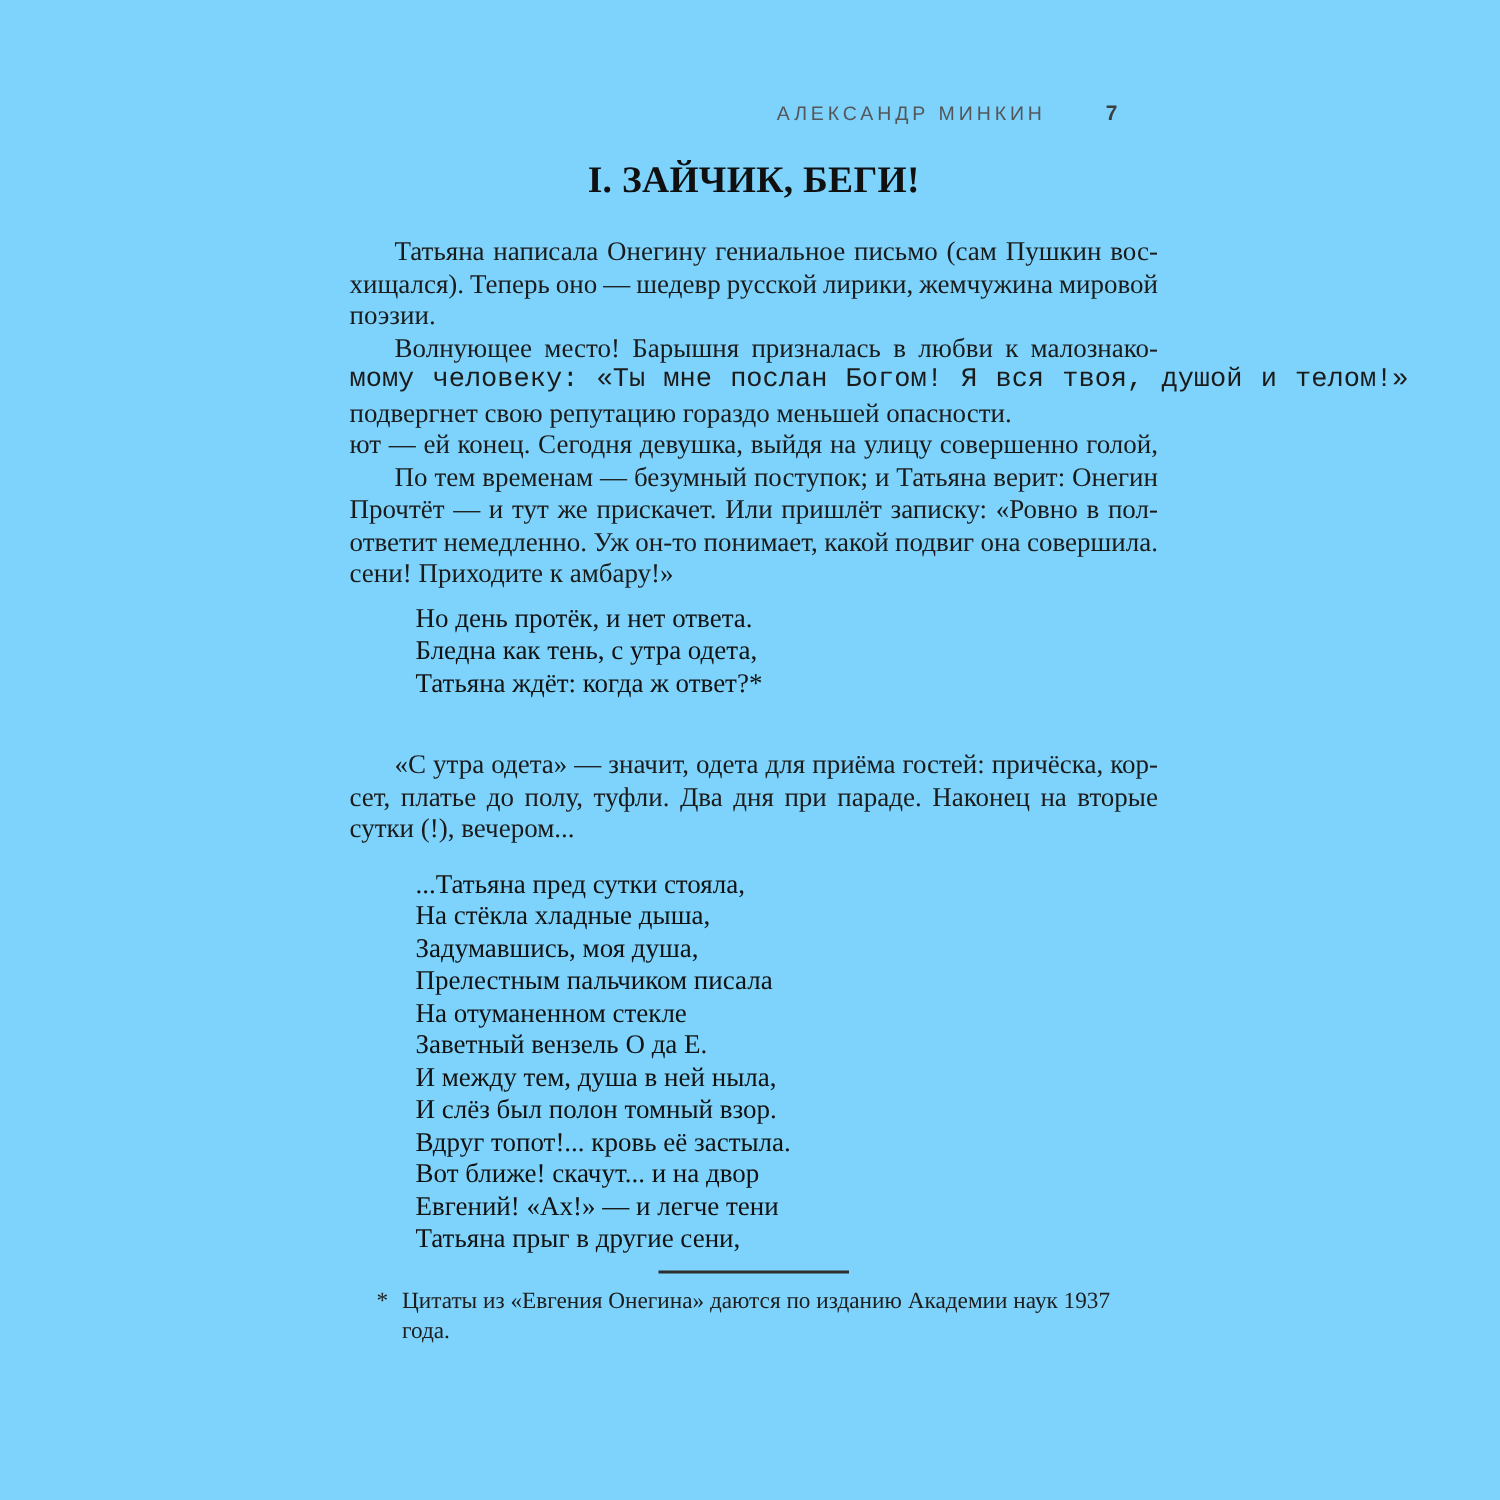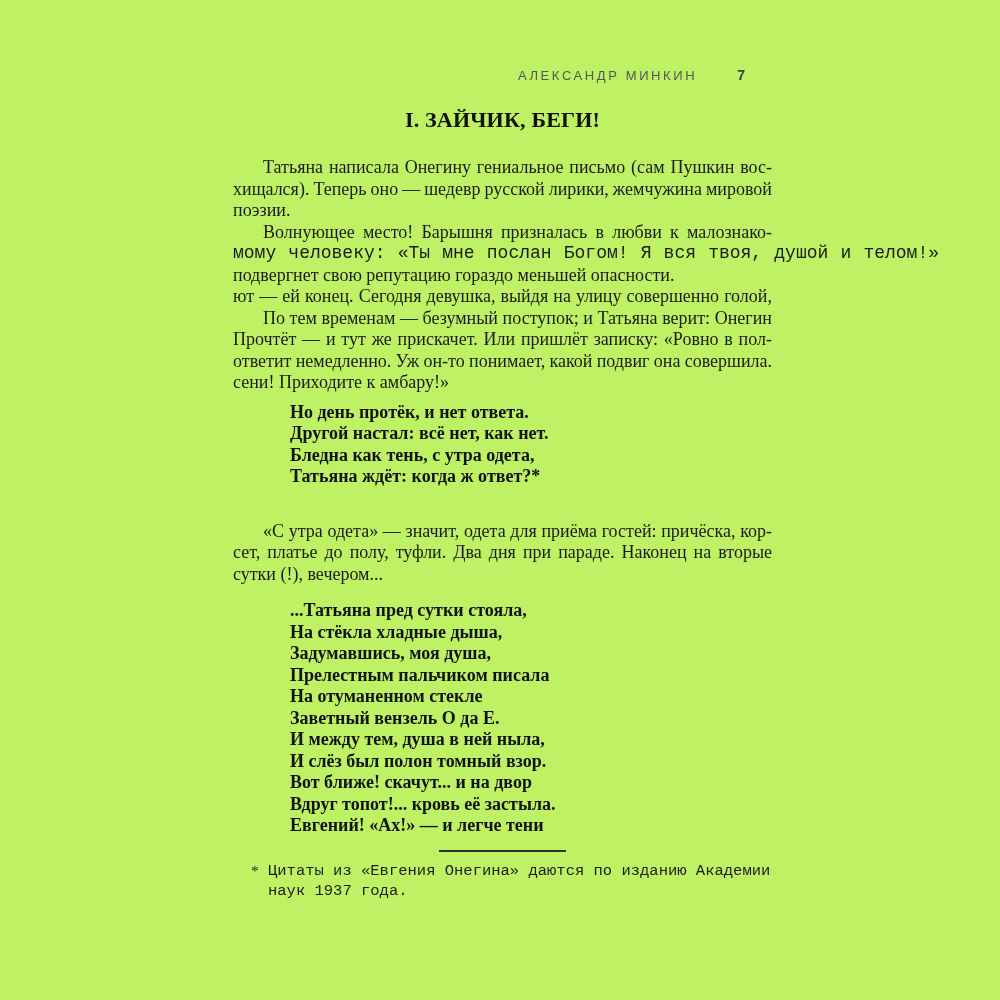--- a/index.html
+++ b/index.html
@@ -2,62 +2,62 @@
 <html lang="ru"><head>
 <meta charset="utf-8">
 <style>
   html,body{margin:0;padding:0;}
   body{
     width:1000px;height:1000px;background:#ffffff;
     font-family:"Liberation Serif","DejaVu Serif",serif;
     color:#1b1b1b;
     -webkit-font-smoothing:antialiased;
   }
-  .page{position:relative;width:1000px;height:1000px;background:#bef264;overflow:hidden;}
+  .page{position:relative;width:1000px;height:1000px;background:#7dd3fc;overflow:hidden;}
   .content{position:absolute;left:233px;top:0;width:539px;}
 
   
   .running-head{
     position:absolute;top:67px;left:0;width:539px;
     display:flex;justify-content:flex-end;align-items:baseline;
     font-family:"Liberation Sans","DejaVu Sans",sans-serif;
   }
   .rh-author{
     font-size:13px;letter-spacing:2.6px;color:#55565a;margin-right:40px;white-space:nowrap;
   }
   .rh-page{
     font-size:14px;font-weight:bold;color:#3d3e40;margin-right:27px;
   }
 
   
   .chapter-title{
     position:absolute;top:107px;left:0;width:539px;
-    text-align:center;font-size:22px;font-weight:bold;color:#101010;
+    text-align:center;font-size:25px;font-weight:bold;color:#101010;
     letter-spacing:0.2px;white-space:nowrap;
   }
 
   
   .flow{position:absolute;top:157px;left:0;width:539px;font-size:18px;line-height:21.5px;}
   .para{margin:0;}
   .line{white-space:nowrap;}
   .line.ind span{padding-left:30px;display:inline-block;}
-  .verse{margin:13px;padding-left:44px;font-weight:bold;color:#121212;}
+  .verse{margin:0;padding-left:44px;font-weight:normal;color:#121212;}
   .verse-1{margin-top:8px;}
   .para-after-verse{margin-top:33px;}
   .verse-2{margin-top:15px;}
 
   
   .footnote-rule{
     margin-top:10px;width:127px;height:2px;background:#2e2e2e;border:none;
   }
   .footnote{
     margin-top:4px;display:flex;font-size:15.5px;line-height:20px;color:#1d1d1d;
   }
   .fn-marker{margin-left:18px;width:17px;flex:none;}
-  .fn-text{flex:1;font-family:Liberation Mono, monospace;}
+  .fn-text{flex:1;}
 </style>
 </head>
 <body>
 
 <div class="page">
   <div class="content">
 
     <div class="running-head">
       <span class="rh-author">АЛЕКСАНДР МИНКИН</span>
       <span class="rh-page">7</span>
@@ -79,43 +79,43 @@
         </div>
       <div class="para">
           <div class="line ind just" style="word-spacing: 0.119792px;"><span>По тем временам — безумный поступок; и Татьяна верит: Онегин</span></div>
           <div class="line just" style="word-spacing: 1.29972px;"><span>Прочтёт — и тут же прискачет. Или пришлёт записку: «Ровно в пол-</span></div>
           <div class="line just" style="word-spacing: -0.216797px;"><span>ответит немедленно. Уж он-то понимает, какой подвиг она совершила.</span></div>
           <div class="line"><span>сени! Приходите к амбару!»</span></div>
         </div>
 
       <div class="verse verse-1">
           <div class="line"><span>Но день протёк, и нет ответа.</span></div>
-          <div class="line"><span>Другой настал: всё нет, как нет.</span></div>
           <div class="line"><span>Бледна как тень, с утра одета,</span></div>
           <div class="line"><span>Татьяна ждёт: когда ж ответ?*</span></div>
         </div>
 
       <div class="para para-after-verse">
           <div class="line ind just" style="word-spacing: 0.192188px;"><span>«С утра одета» — значит, одета для приёма гостей: причёска, кор-</span></div>
           <div class="line just" style="word-spacing: 2.52273px;"><span>сет, платье до полу, туфли. Два дня при параде. Наконец на вторые</span></div>
           <div class="line"><span>сутки (!), вечером...</span></div>
         </div>
 
       <div class="verse verse-2">
           <div class="line"><span>...Татьяна пред сутки стояла,</span></div>
           <div class="line"><span>На стёкла хладные дыша,</span></div>
           <div class="line"><span>Задумавшись, моя душа,</span></div>
           <div class="line"><span>Прелестным пальчиком писала</span></div>
           <div class="line"><span>На отуманенном стекле</span></div>
           <div class="line"><span>Заветный вензель О да Е.</span></div>
           <div class="line"><span>И между тем, душа в ней ныла,</span></div>
           <div class="line"><span>И слёз был полон томный взор.</span></div>
+          <div class="line"><span>Вдруг топот!... кровь её застыла.</span></div>
           <div class="line"><span>Вот ближе! скачут... и на двор</span></div>
-          <div class="line"><span>Вдруг топот!... кровь её застыла.</span></div>
           <div class="line"><span>Евгений! «Ах!» — и легче тени</span></div>
+          <div class="line"><span>Татьяна прыг в другие сени,</span></div>
         </div>
 
       <hr class="footnote-rule">
 
       <div class="footnote">
         <span class="fn-marker">*</span>
         <span class="fn-text">Цитаты из «Евгения Онегина» даются по изданию Академии наук 1937 года.</span>
       </div>
     </div>
 

